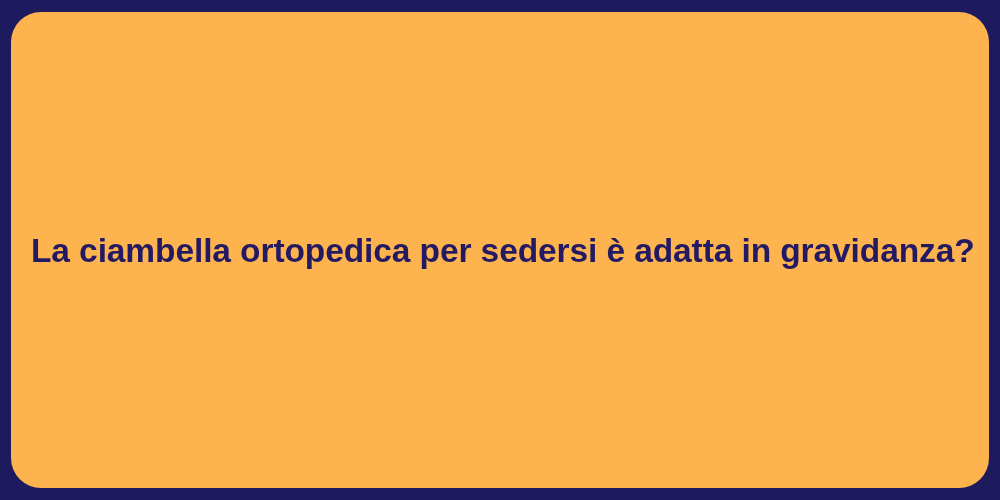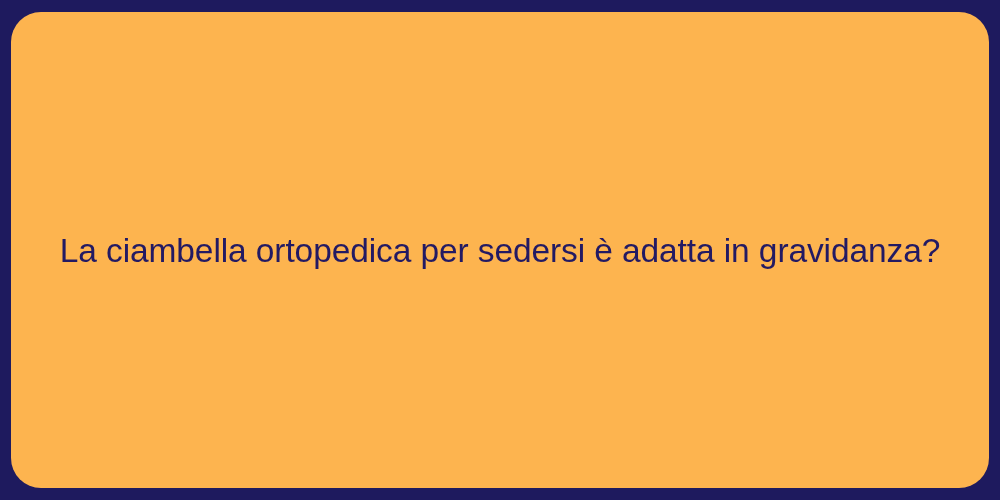--- a/index.html
+++ b/index.html
@@ -37,21 +37,21 @@
     overflow: hidden;
   }
 
   #headline {
     display: block;
     width: 100%;
     text-align: center;
     color: #231a63;
     font-family: "Liberation Sans", sans-serif;
     font-size: 33.5px;
-    font-weight: 400;
+    font-weight: 700;
     letter-spacing: -0.1px;
     line-height: 1.25;
     padding: 0 20px;
     box-sizing: border-box;
     margin: 0;
     white-space: nowrap;
     transform: translateY(1px);
   }
 </style>
 </head>

